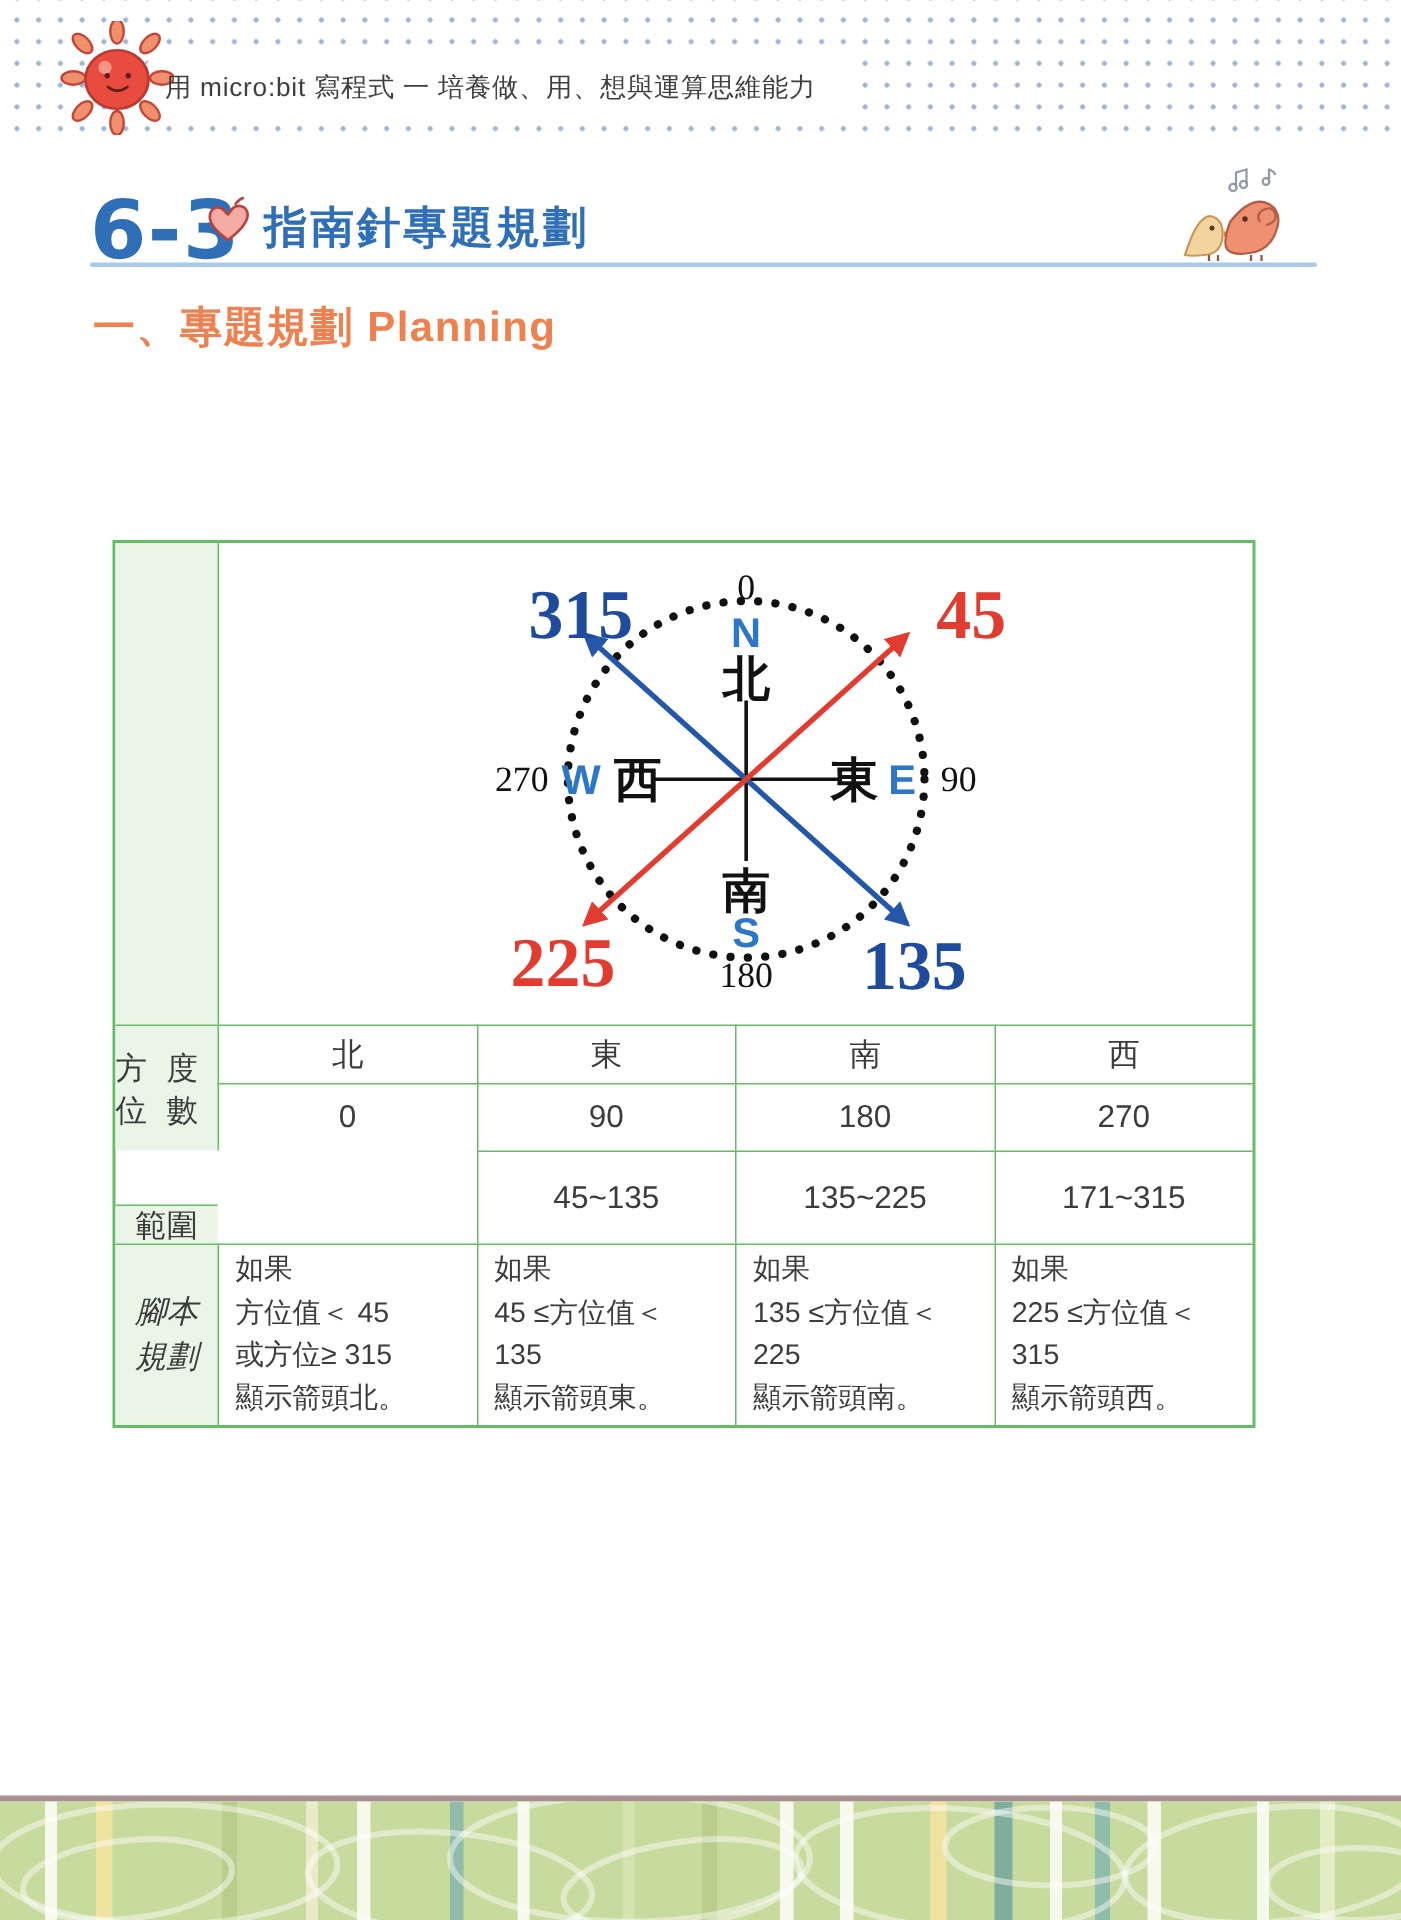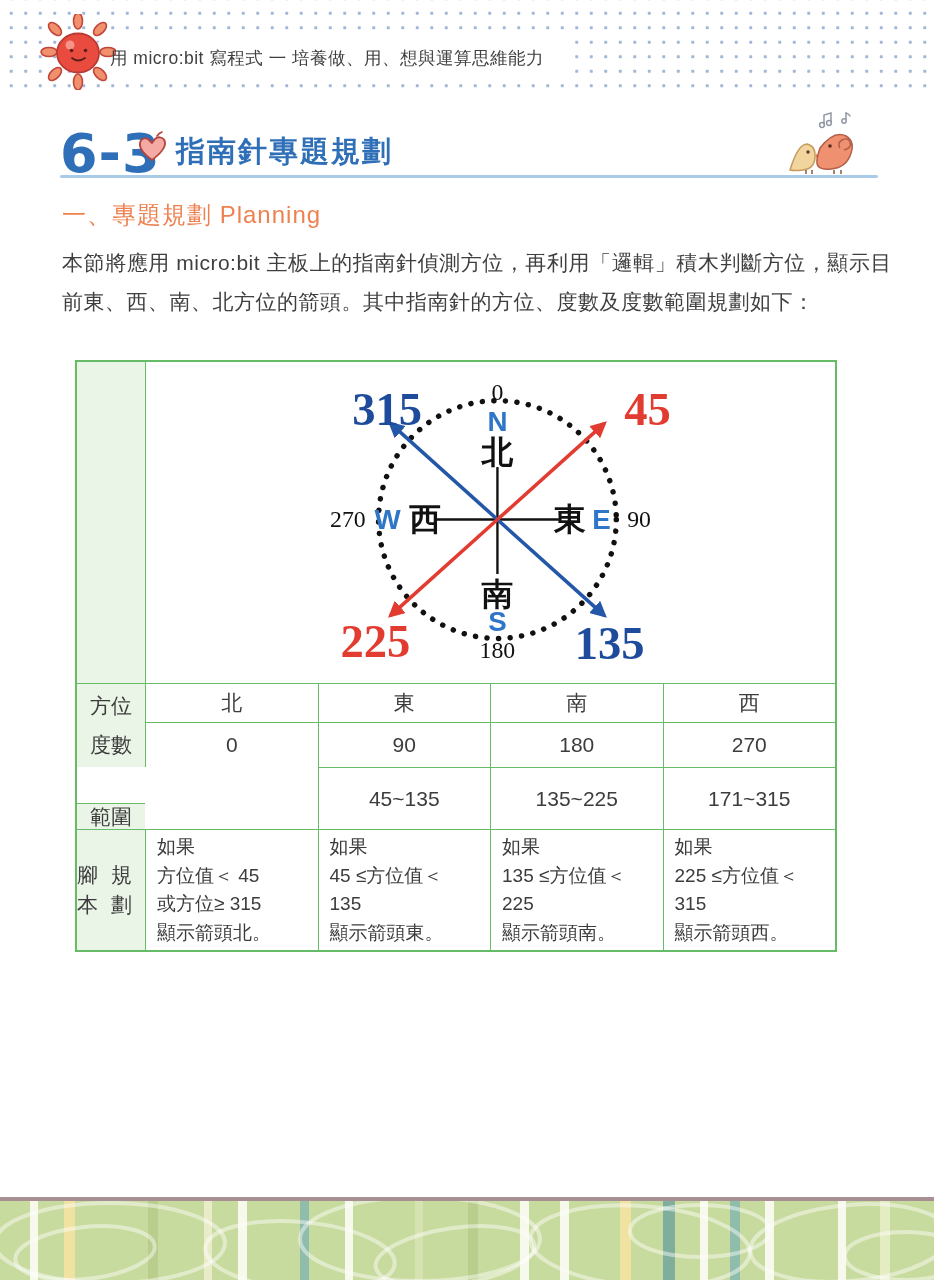--- a/index.html
+++ b/index.html
@@ -15,36 +15,36 @@
   .dot-band{position:absolute;left:0;top:0;width:934px;height:88px;
     background-image:radial-gradient(circle,#9fb6d6 1.6px,rgba(159,182,214,0) 1.8px);
     background-size:14.5px 14.5px;background-position:4px 6px;}
   .header-pill{position:absolute;left:92px;top:36px;width:480px;height:42px;background:#fff;border-radius:21px;}
   .book-title{position:absolute;left:110px;top:46px;font-size:17.5px;color:var(--ink);letter-spacing:.5px;}
 
   
   .sec-num{position:absolute;left:60px;top:122px;font-size:54px;font-weight:800;color:var(--blue);letter-spacing:1px;font-family:"DejaVu Sans",sans-serif;}
   .sec-title{position:absolute;left:176px;top:132px;font-size:29px;font-weight:700;color:var(--blue);letter-spacing:2px;text-align:center;}
   .title-rule{position:absolute;left:60px;top:175px;width:818px;height:3px;background:var(--underline);border-radius:2px;}
-  .subsec{position:absolute;left:62px;top:199px;font-size:24px;font-weight:400;color:var(--orange);letter-spacing:1px;}
+  .subsec{position:absolute;left:62px;top:199px;font-size:28px;font-weight:700;color:var(--orange);letter-spacing:1px;}
   .para{position:absolute;left:62px;top:244px;width:830px;font-size:21px;line-height:38.5px;color:var(--ink);text-align:justify;letter-spacing:.5px;}
 
   
   .info-table{position:absolute;left:75px;top:360px;width:762px;display:grid;
     grid-template-columns:68px repeat(4,1fr);
     grid-template-rows:321px 39px 45px 62px 121px;
     border:2px solid var(--green-border);background:#fff;box-sizing:border-box;}
   .tcell{border-left:1.5px solid var(--green-border);border-top:1.5px solid var(--green-border);
     display:flex;align-items:center;justify-content:center;color:#3c3c3c;font-size:21px;box-sizing:border-box;}
   .no-left{border-left:none;} .no-top{border-top:none;}
   .hcell{background:var(--green-bg);}
   .c-compass{grid-column:2/6;grid-row:1;}
   .c-blank{grid-column:1;grid-row:1;}
-  .c-dirdeg{grid-column:1;grid-row:2/4;flex-direction:column;justify-content:space-around;padding:2px 0;}
-  .c-script-h{line-height:30px;}
+  .c-dirdeg{grid-column:1;grid-row:2/4;justify-content:space-around;padding:2px 0;}
+  .c-script-h{flex-direction:column;line-height:30px;font-style:italic;}
   .pre{white-space:pre-line;text-align:center;line-height:27px;}
   .script-cell{justify-content:flex-end;align-items:center;padding:6px 11px;font-size:19px;line-height:28.5px;white-space:pre-line;text-align:left;}
   .script-cell > div{width:100%;}
 
   
   .mauve-line{position:absolute;left:0;top:1197px;width:934px;height:4px;background:var(--mauve);}
   .band{position:absolute;left:0;top:1201px;width:934px;height:79px;background:var(--band-green);overflow:hidden;}
   .stripe{position:absolute;top:0;height:100%;}
   svg{display:block;}
 </style>
@@ -102,21 +102,20 @@
       <path d="M58 40 q8 -2 6 -8 q-2 -5 -8 -2 q-5 3 -2 8" fill="none" stroke="#b35f48" stroke-width="1.5"></path>
       <circle cx="44" cy="36" r="1.8" fill="#5c2a1c"></circle>
       <path d="M20 60 v4 M26 60 v4 M48 60 v4 M55 60 v4" stroke="#8a5a3a" stroke-width="1.5"></path>
     </g>
   </svg>
 
   <div class="title-rule"></div>
 
   <div class="subsec">一、專題規劃 Planning</div>
 
-  <div class="para">本節將應用 micro:bit 主板上的指南針偵測方位，再利用「邏輯」積木判斷方位，顯示目前東、西、南、北方位的箭頭。其中指南針的方位、度數及度數範圍規劃如下：</div>
 
   <div class="info-table">
 
     <div class="tcell hcell c-blank no-left no-top"></div>
 
     <div class="tcell c-compass no-top">
       <svg width="694" height="318" viewBox="0 0 694 321">
         <defs>
           <marker id="arrB" viewBox="0 0 10 10" refX="8" refY="5" markerWidth="4.6" markerHeight="4.6" orient="auto">
             <path d="M0,0 L10,5 L0,10 z" fill="#2457a8"></path>

